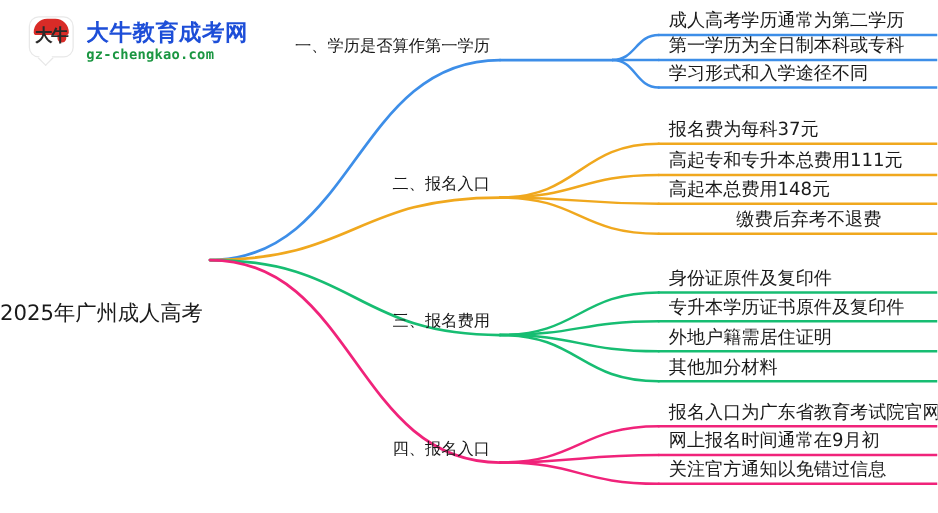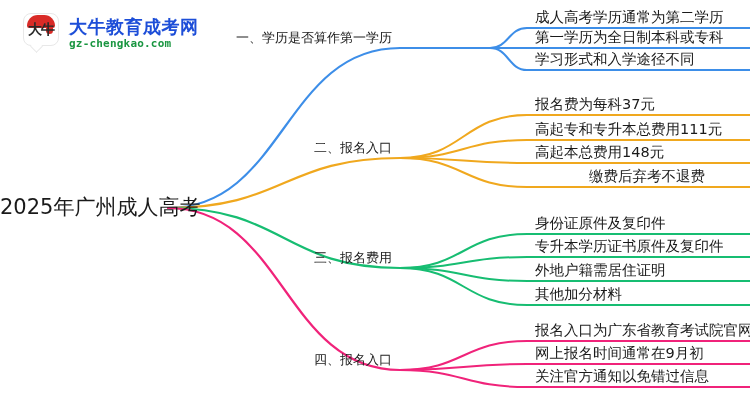--- a/index.html
+++ b/index.html
@@ -116,22 +116,23 @@
   }
 
   
   .node-label {
     position: absolute;
     color: #1a1a1a;
     white-space: nowrap;
     font-family: "DejaVu Sans", "Liberation Sans", sans-serif;
   }
   .root-label {
-    font-size: 21px;
+    font-size: 17px;
     line-height: 18px;
+    margin-top: 44px;
   }
   .branch-label {
     font-size: 13px;
     line-height: 18px;
   }
   .leaf-label {
     font-size: 14.5px;
     line-height: 17px;
   }
 </style>

